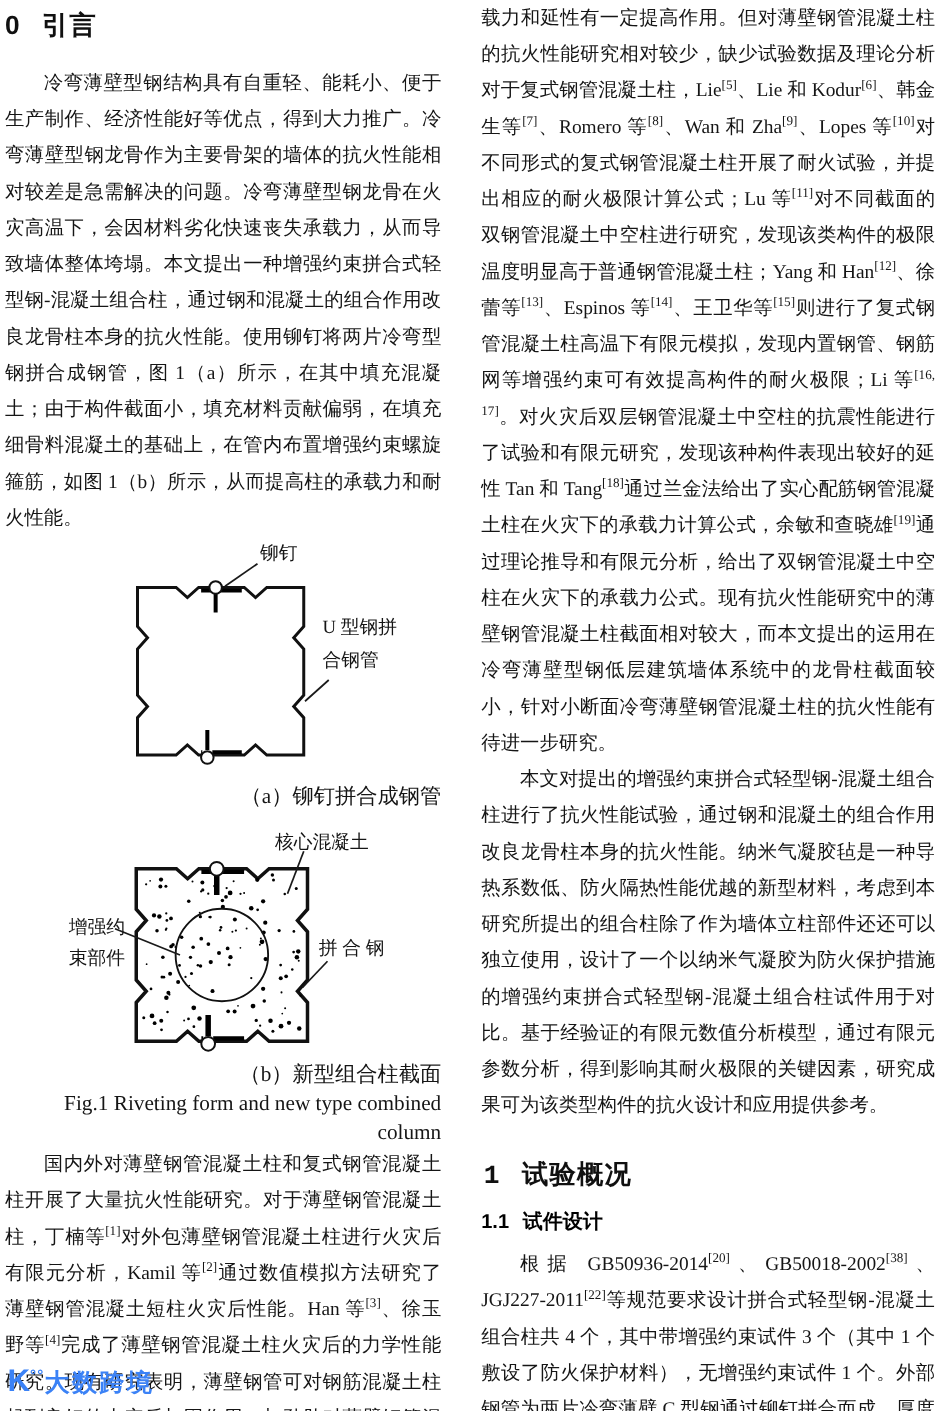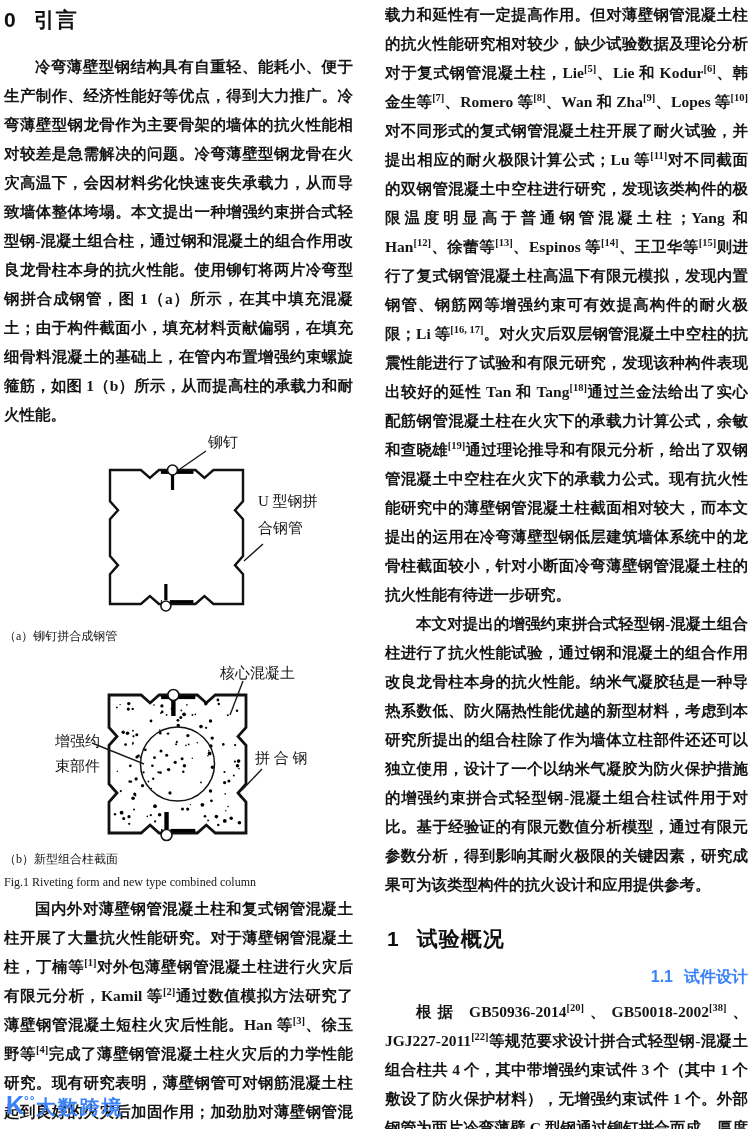--- a/index.html
+++ b/index.html
@@ -3,37 +3,37 @@
 <meta charset="utf-8">
 <style>
   html,body{margin:0;padding:0;background:#ffffff;}
   .page{
     position:relative;width:748px;height:1129px;background:#ffffff;overflow:hidden;
     font-family:"Liberation Serif","DejaVu Serif",serif;color:#151515;
   }
   .col{position:absolute;top:0;}
   .col-left{left:4px;width:349px;}
   .col-right{left:385px;width:363px;}
-  p.body{margin:0;font-size:15.5px;line-height:29px;text-align:justify;color:#151515;font-weight:bold;}
+  p.body{margin:0;font-size:15.5px;line-height:29px;text-align:justify;color:#151515;}
   p.ind{text-indent:2em;}
   h1.sec{
     margin:6px 0 18px 0;font-family:"Liberation Sans","DejaVu Sans",sans-serif;
     font-weight:700;font-size:21px;color:#101010;letter-spacing:1px;
   }
-  .col-right h1.sec{margin:26px 0 12px 2px;}
+  .col-right h1.sec{margin:26px 0 12px 2px;font-family:Liberation Mono, monospace;}
   h2.subsec{
     margin:14px 0 9px 0;font-family:"Liberation Sans","DejaVu Sans",sans-serif;
-    font-weight:700;font-size:16px;color:#3b82f6;text-align:right;
+    font-weight:700;font-size:16px;color:#000000;
   }
   .hgap{display:inline-block;width:17px;}
   .hgap2{display:inline-block;width:11px;}
   sup{font-size:10.5px;line-height:0;}
   .figure{margin:0;}
   svg.fig{display:block;}
-  .cap{font-size:12px;line-height:23px;text-align:left;margin:0;color:#151515;}
+  .cap{font-size:17px;line-height:23px;text-align:right;margin:0;color:#151515;}
   .cap-a{margin:4px 0 5px 0;}
   .cap-b{margin:3px 0 0 0;}
   .cap-en{line-height:23px;}
   .leader{stroke:#1a1a1a;stroke-width:1.4;}
   .svglab{font-size:15px;fill:#151515;font-family:"Liberation Serif","DejaVu Serif",serif;}
   .para2-left{margin-top:6px;}
   .watermark{
     position:absolute;left:6px;top:1091px;color:#3b82f6;
     font-family:"Liberation Sans","DejaVu Sans",sans-serif;font-weight:700;
     font-size:20px;letter-spacing:2px;white-space:nowrap;

